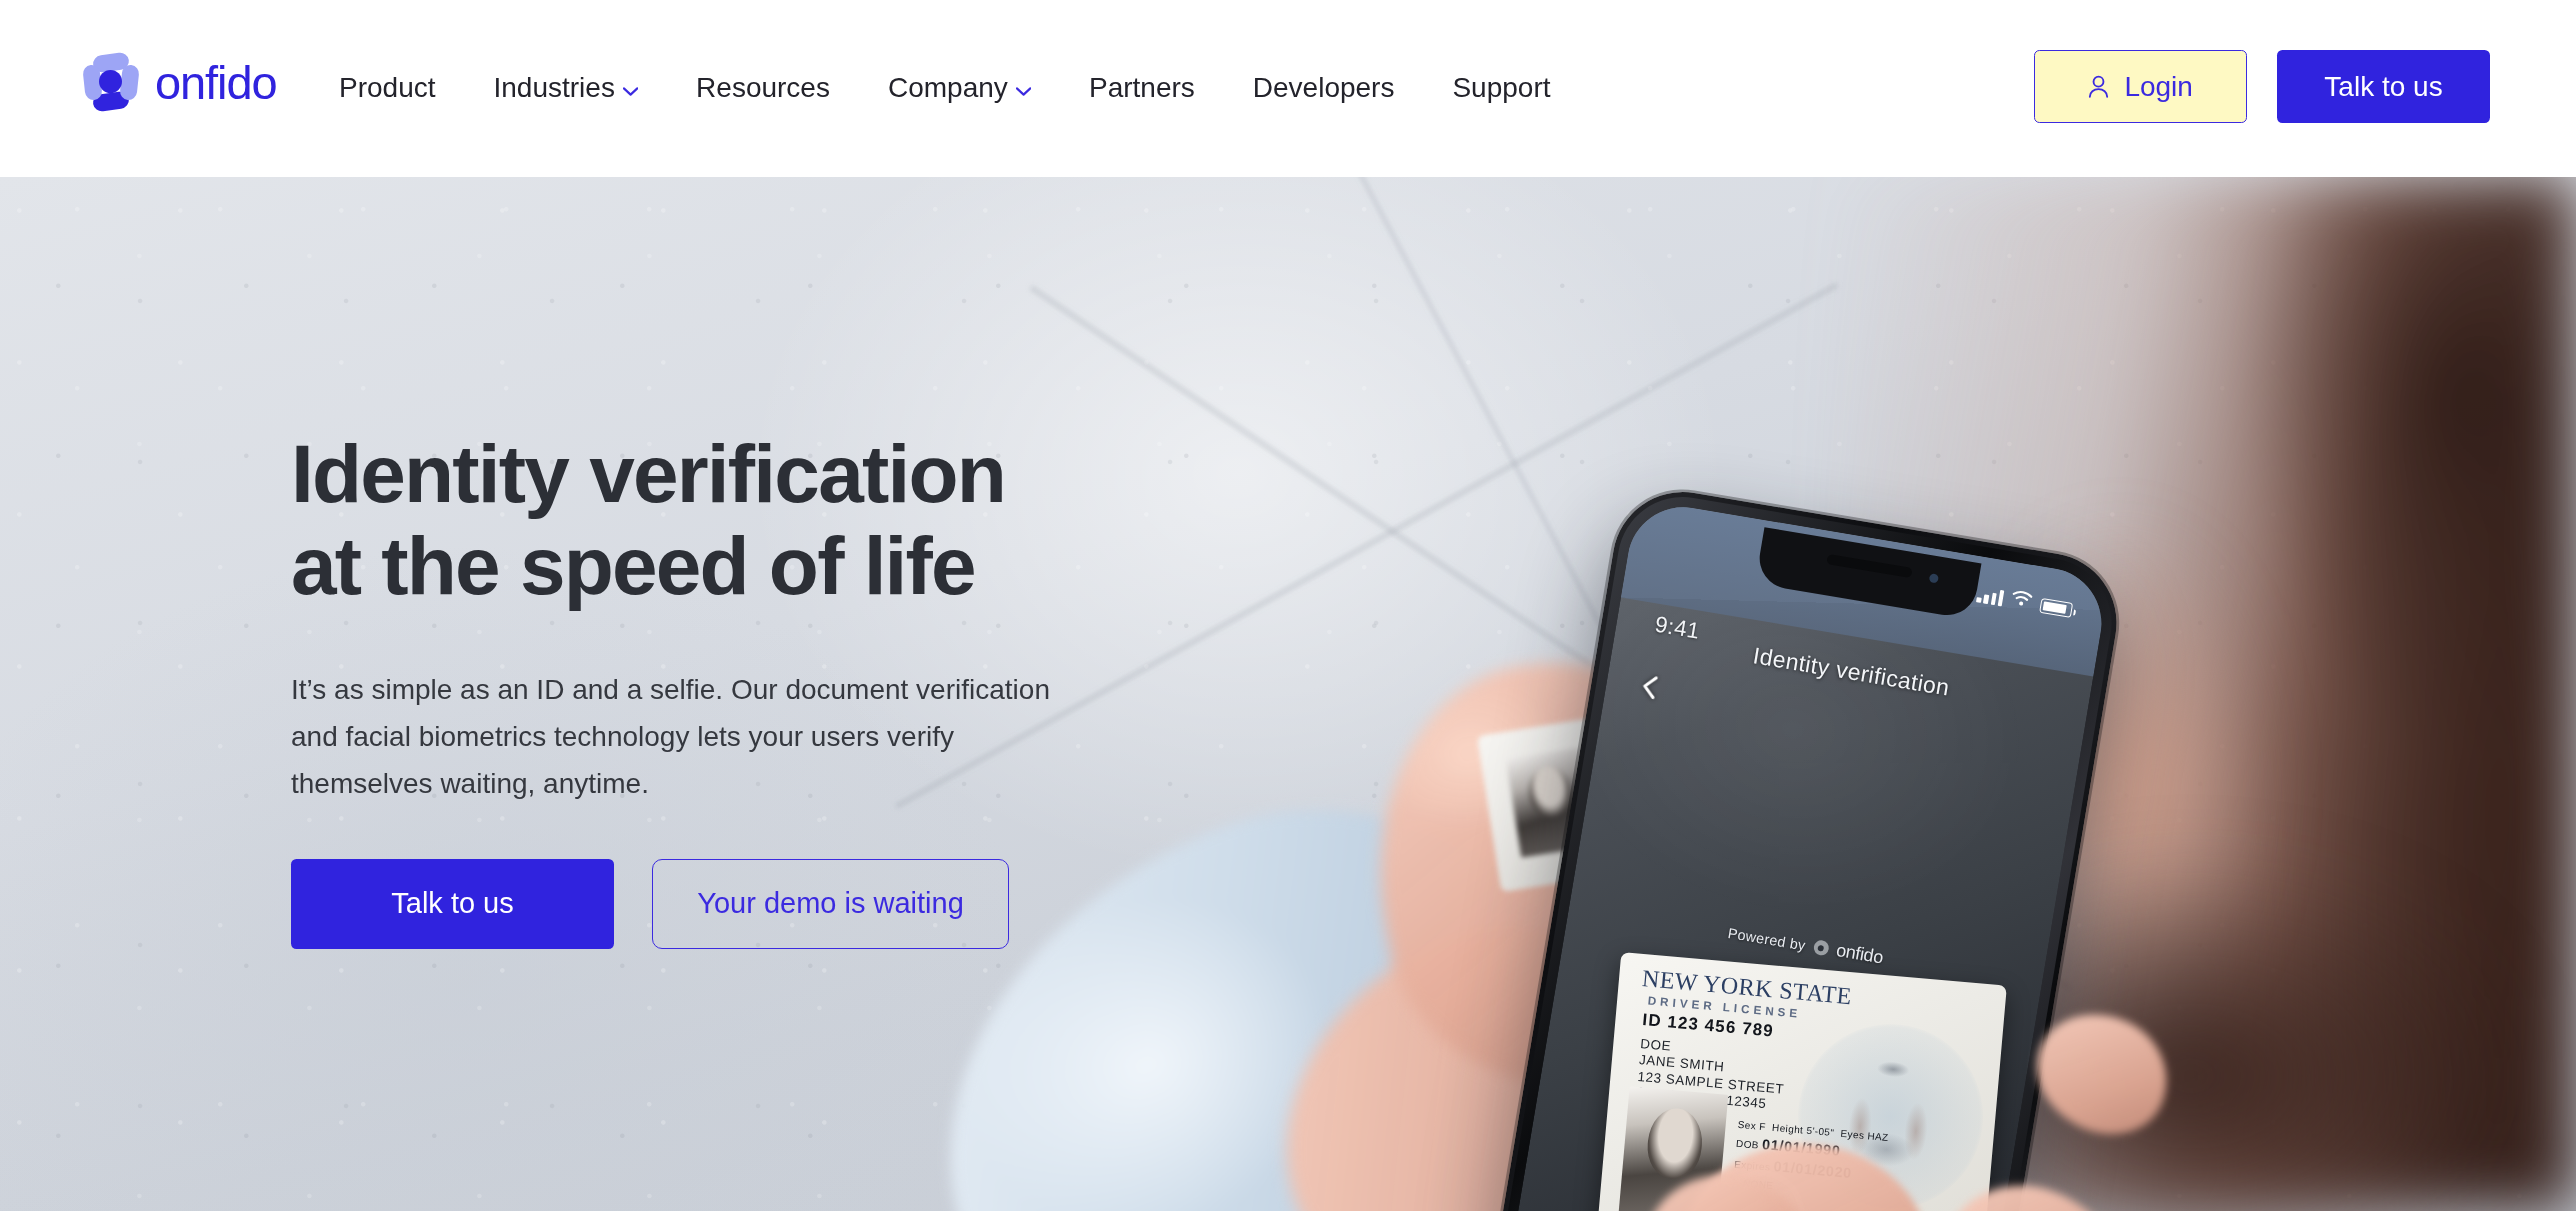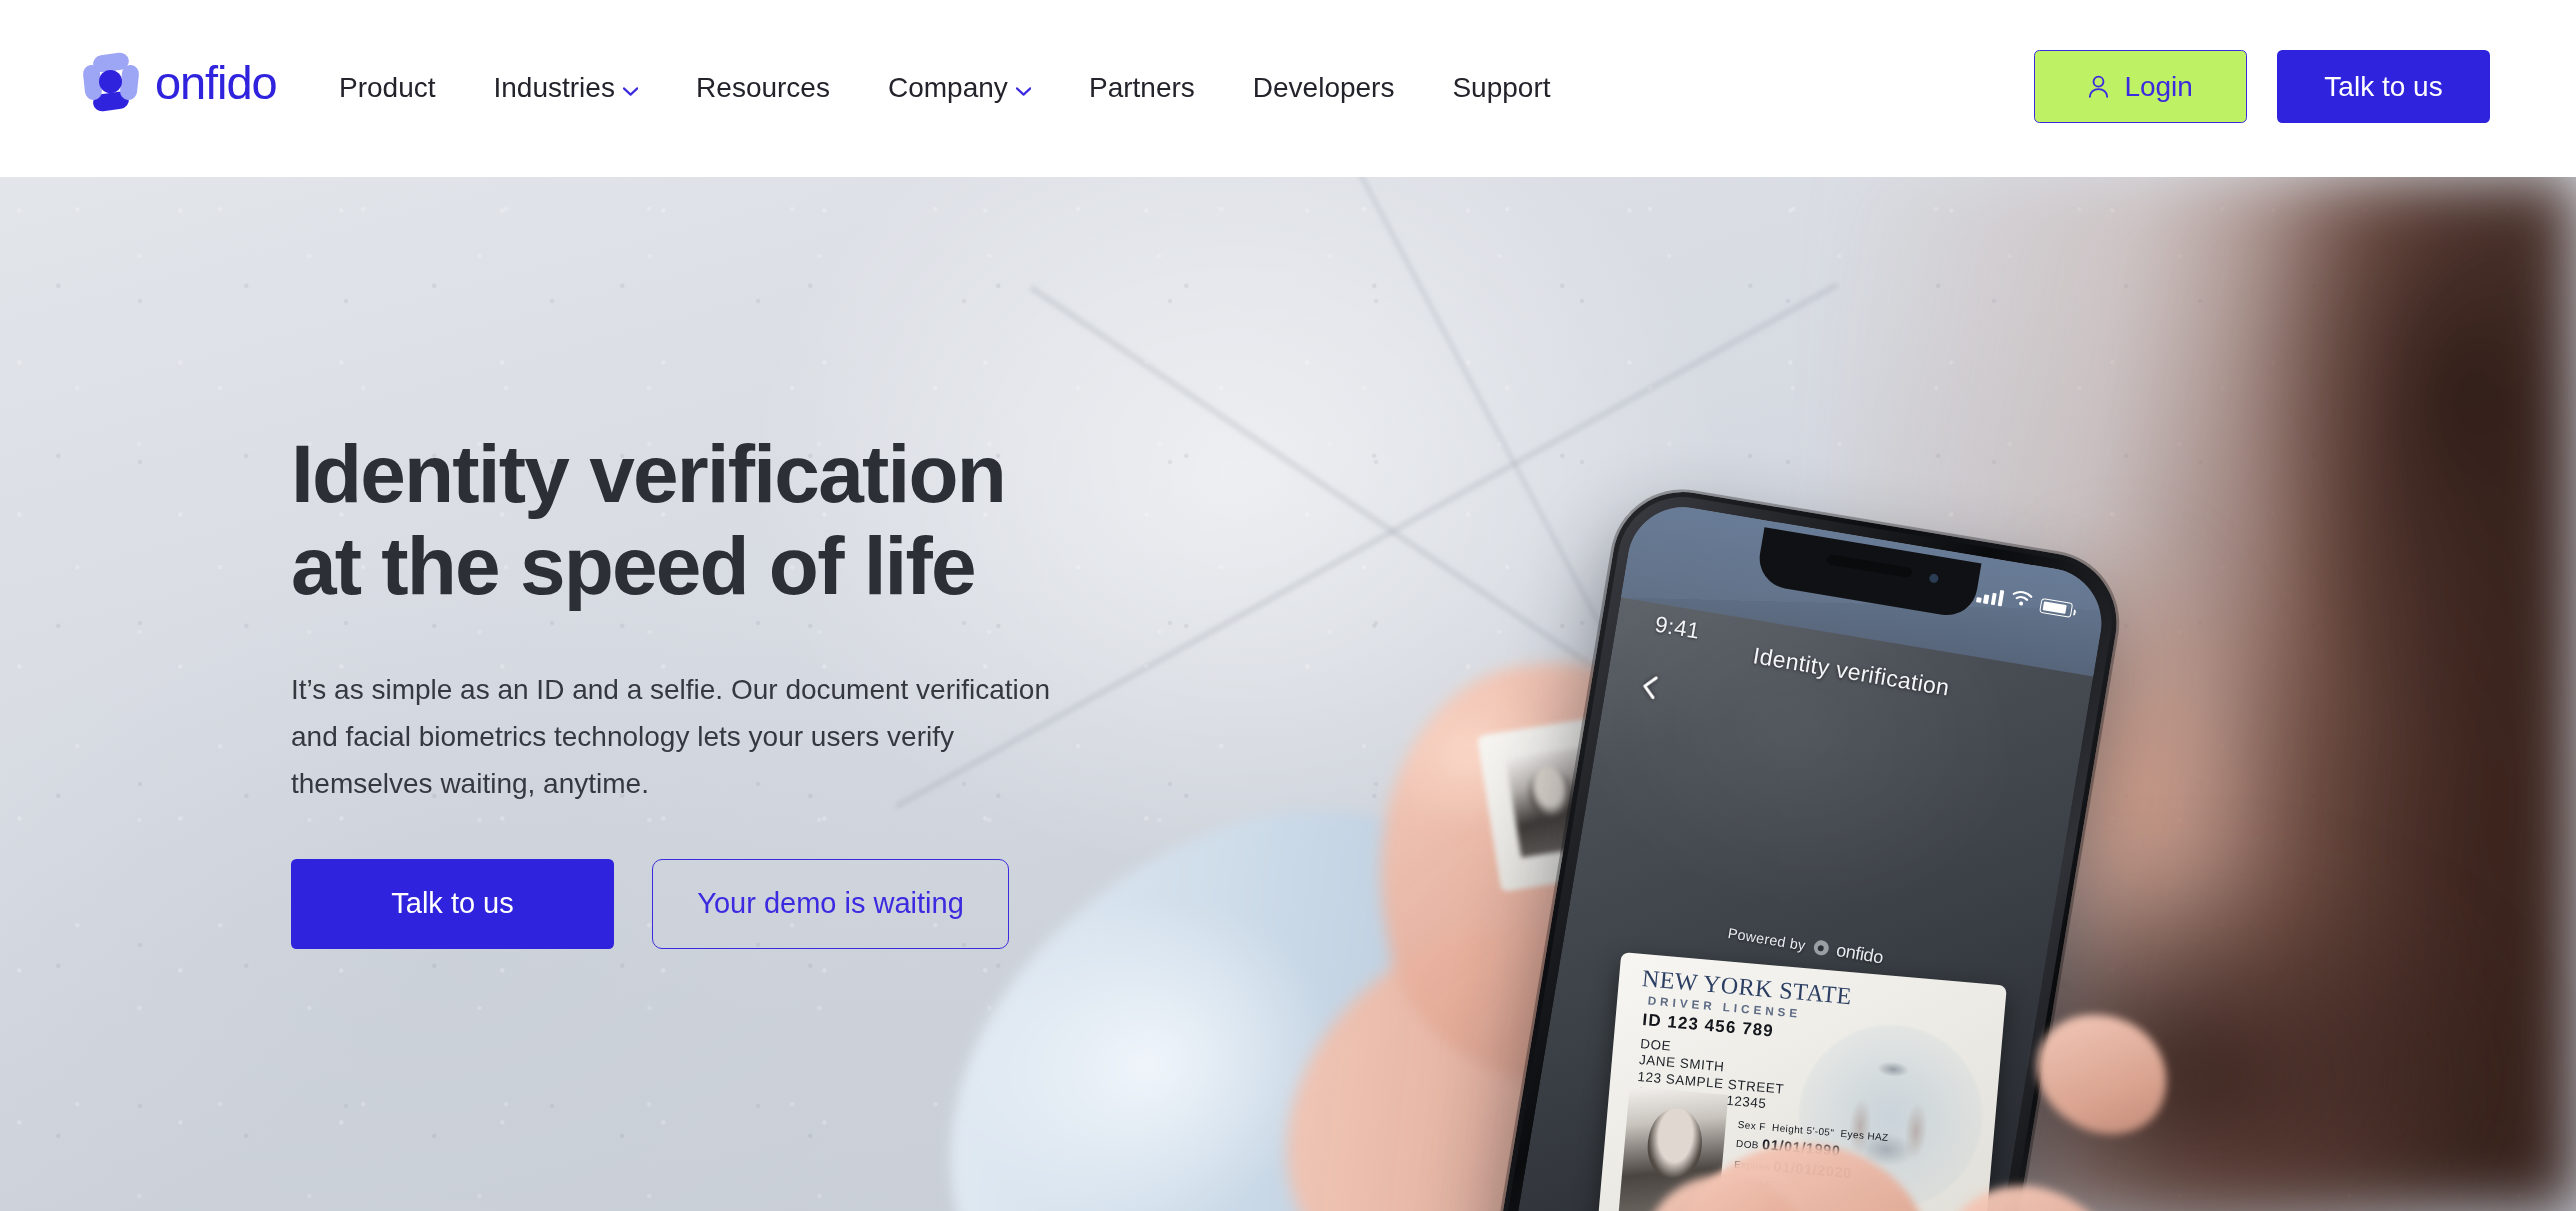--- a/index.html
+++ b/index.html
@@ -68,21 +68,21 @@
   .chev svg{ display:block; }
 
   .header-actions{
     position:absolute; right:86px; top:50px;
     display:flex; align-items:center; gap:30.5px;
   }
   .btn-login{
     display:flex; align-items:center; justify-content:center; gap:14.3px;
     width:213px; height:73px;
     border:1.8px solid #3b2ae0; border-radius:5.4px;
-    background:#bef264; color:#3b2ae0;
+    background:#fef9c3; color:#3b2ae0;
     font-size:28px; font-family:"Liberation Sans", sans-serif;
     cursor:pointer;
   }
   .btn-login svg{ display:block; }
   .btn-talk{
     display:flex; align-items:center; justify-content:center;
     width:213px; height:73px;
     border:none; border-radius:5.4px;
     background:#3023de; color:#ffffff;
     font-size:28px; font-family:"Liberation Sans", sans-serif;

